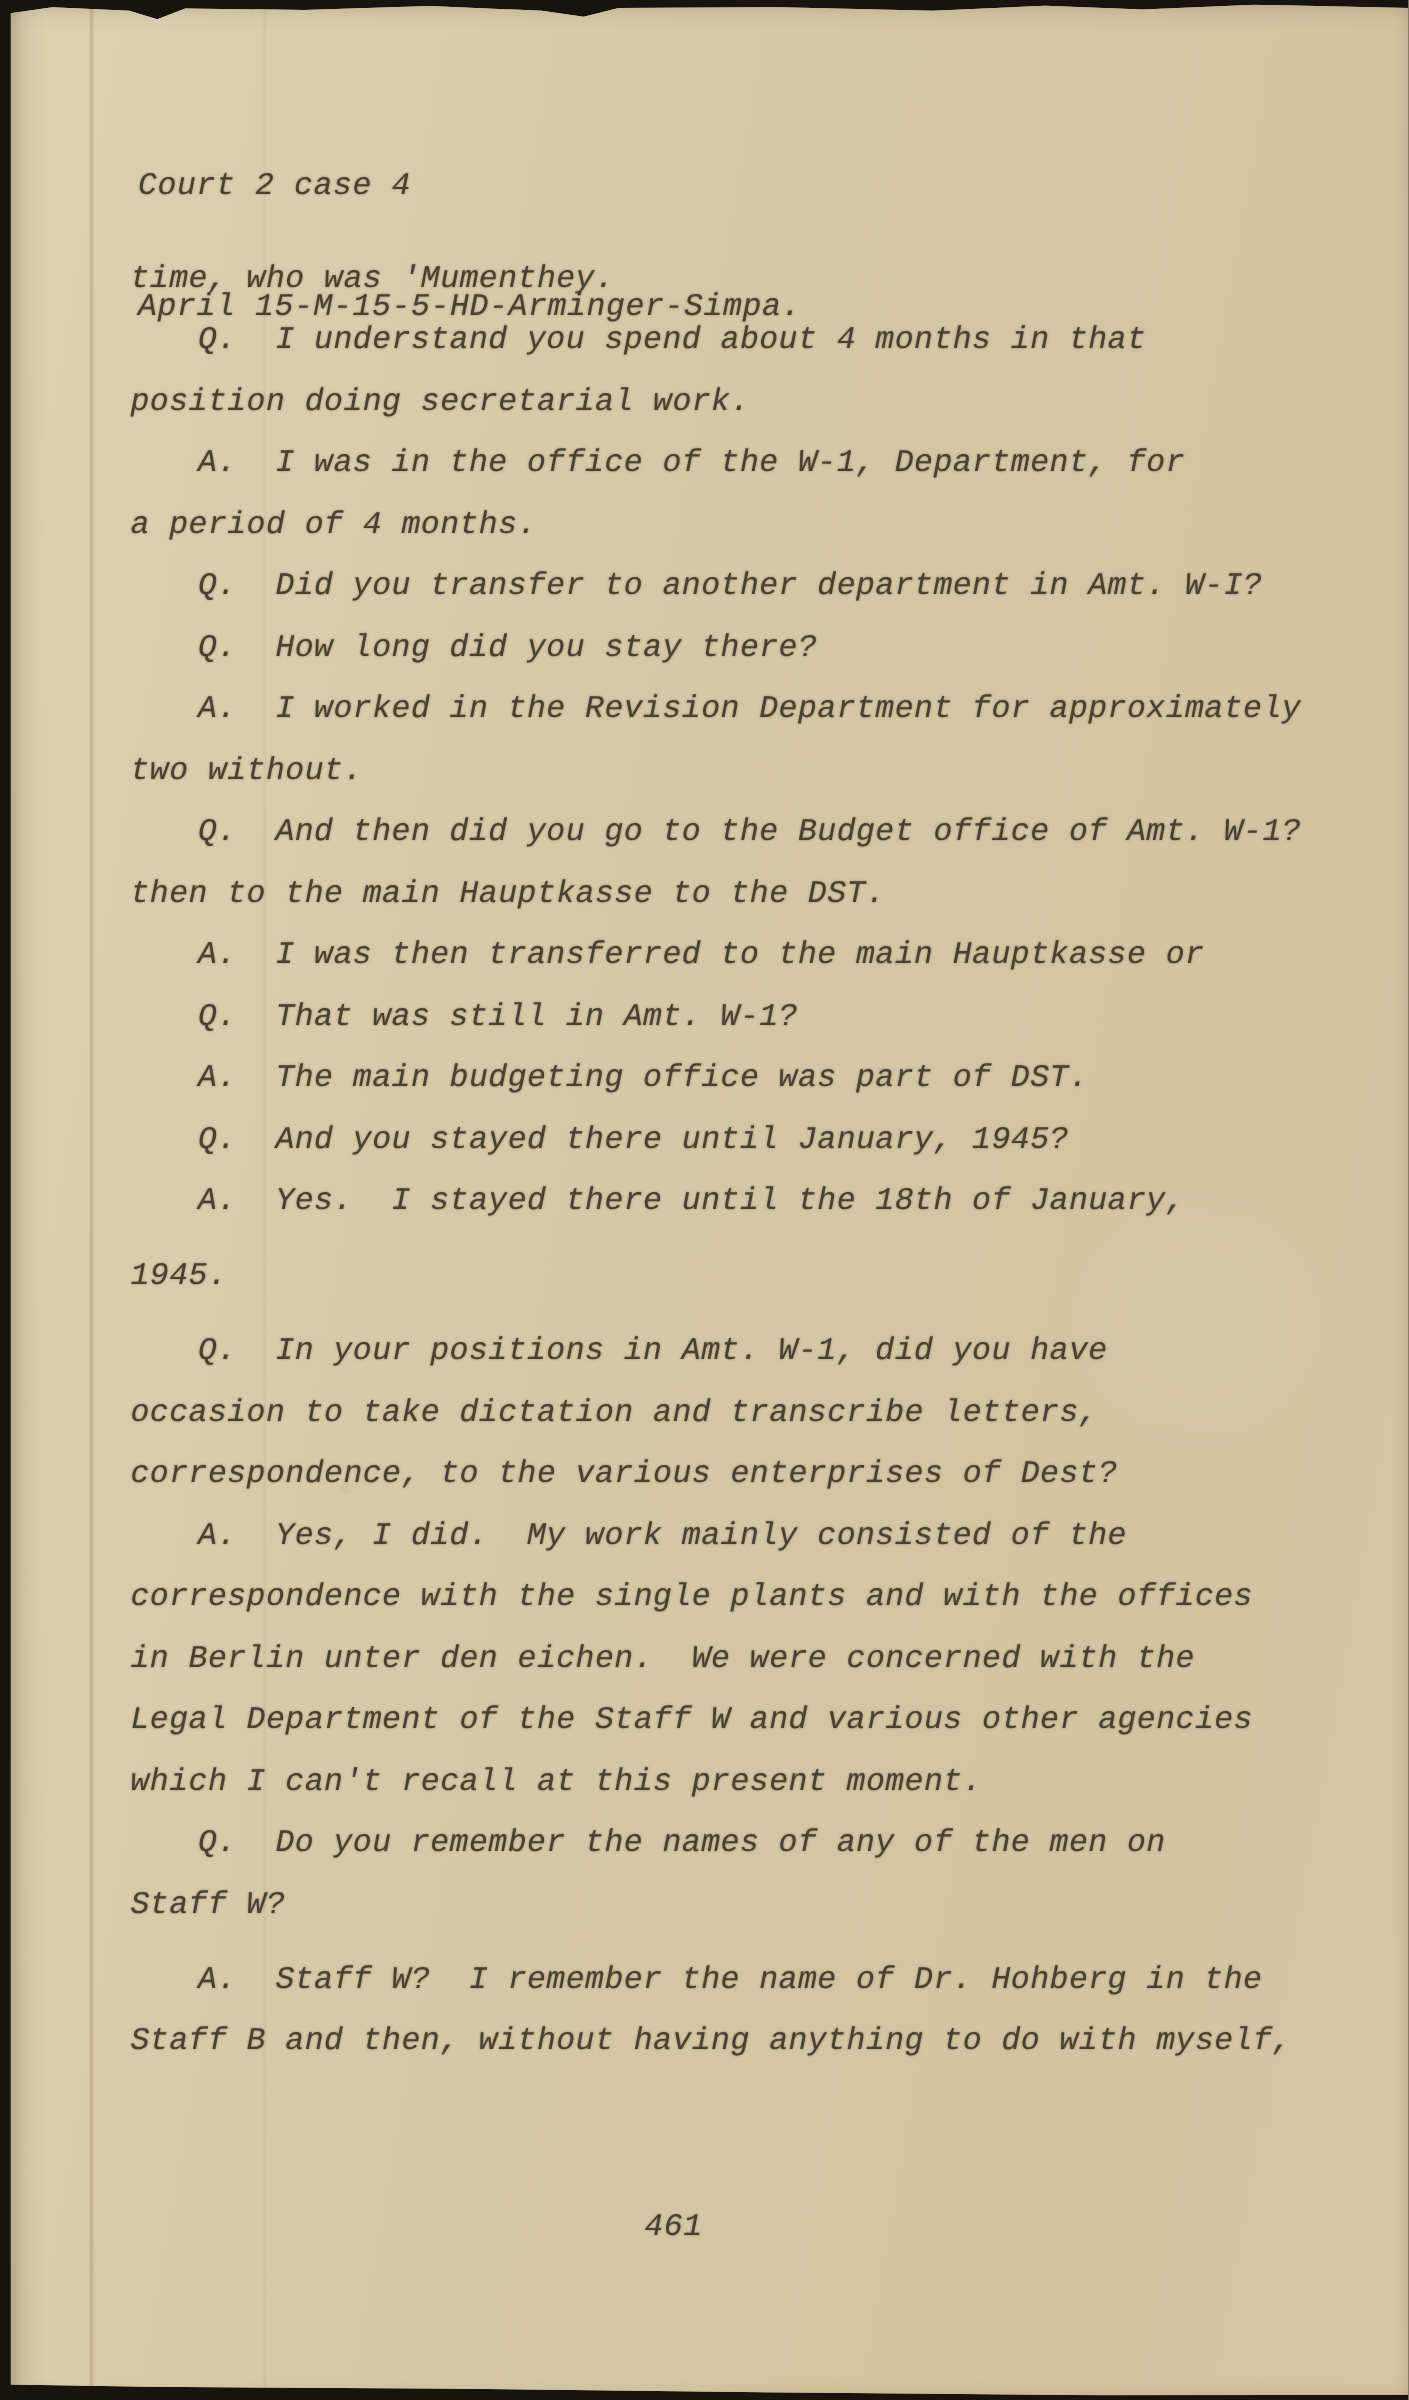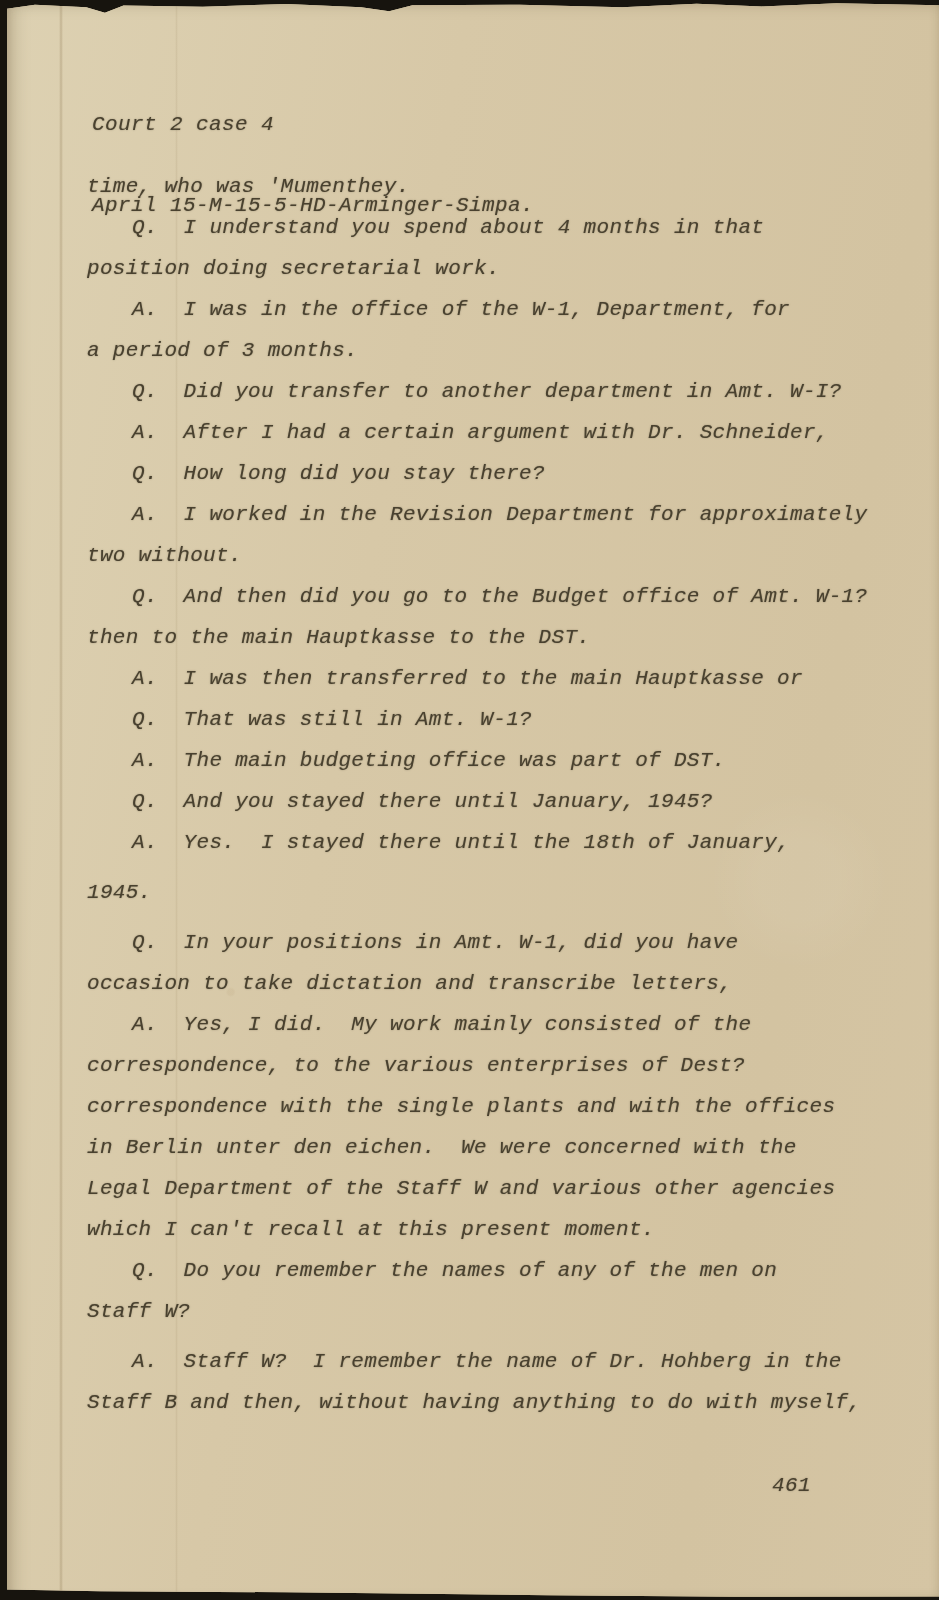--- a/index.html
+++ b/index.html
@@ -86,42 +86,41 @@
   <div class="header ink" style="color: rgb(73, 65, 47);">
     <div>Court 2 case 4</div>
     <div>April 15-M-15-5-HD-Arminger-Simpa.</div>
   </div>
 
   <div class="transcript ink" style="color: rgb(73, 65, 47);">
       <div class="line">time, who was 'Mumenthey.</div>
       <div class="line indent">Q.  I understand you spend about 4 months in that</div>
       <div class="line">position doing secretarial work.</div>
       <div class="line indent">A.  I was in the office of the W-1, Department, for</div>
-      <div class="line">a period of 3 months.</div>
+      <div class="line">a period of 4 months.</div>
       <div class="line indent">Q.  Did you transfer to another department in Amt. W-I?</div>
-      <div class="line indent">A.  After I had a certain argument with Dr. Schneider,</div>
       <div class="line indent">Q.  How long did you stay there?</div>
       <div class="line indent">A.  I worked in the Revision Department for approximately</div>
       <div class="line">two without.</div>
       <div class="line indent">Q.  And then did you go to the Budget office of Amt. W-1?</div>
       <div class="line">then to the main Hauptkasse to the DST.</div>
       <div class="line indent">A.  I was then transferred to the main Hauptkasse or</div>
       <div class="line indent">Q.  That was still in Amt. W-1?</div>
       <div class="line indent">A.  The main budgeting office was part of DST.</div>
       <div class="line indent">Q.  And you stayed there until January, 1945?</div>
       <div class="line indent">A.  Yes.  I stayed there until the 18th of January,</div>
       <div class="line gap">1945.</div>
       <div class="line indent gap">Q.  In your positions in Amt. W-1, did you have</div>
       <div class="line">occasion to take dictation and transcribe letters,</div>
+      <div class="line">correspondence, to the various enterprises of Dest?</div>
       <div class="line indent">A.  Yes, I did.  My work mainly consisted of the</div>
-      <div class="line">correspondence, to the various enterprises of Dest?</div>
       <div class="line">correspondence with the single plants and with the offices</div>
       <div class="line">in Berlin unter den eichen.  We were concerned with the</div>
       <div class="line">Legal Department of the Staff W and various other agencies</div>
       <div class="line">which I can't recall at this present moment.</div>
       <div class="line indent">Q.  Do you remember the names of any of the men on</div>
       <div class="line">Staff W?</div>
       <div class="line indent gap">A.  Staff W?  I remember the name of Dr. Hohberg in the</div>
       <div class="line">Staff B and then, without having anything to do with myself,</div>
     </div>
 
-  <div class="page-number ink" style="color: rgb(73, 65, 47); text-align: right;">461</div>
+  <div class="page-number ink" style="color: rgb(73, 65, 47);">461</div>
 </div>
 
 </body></html>

